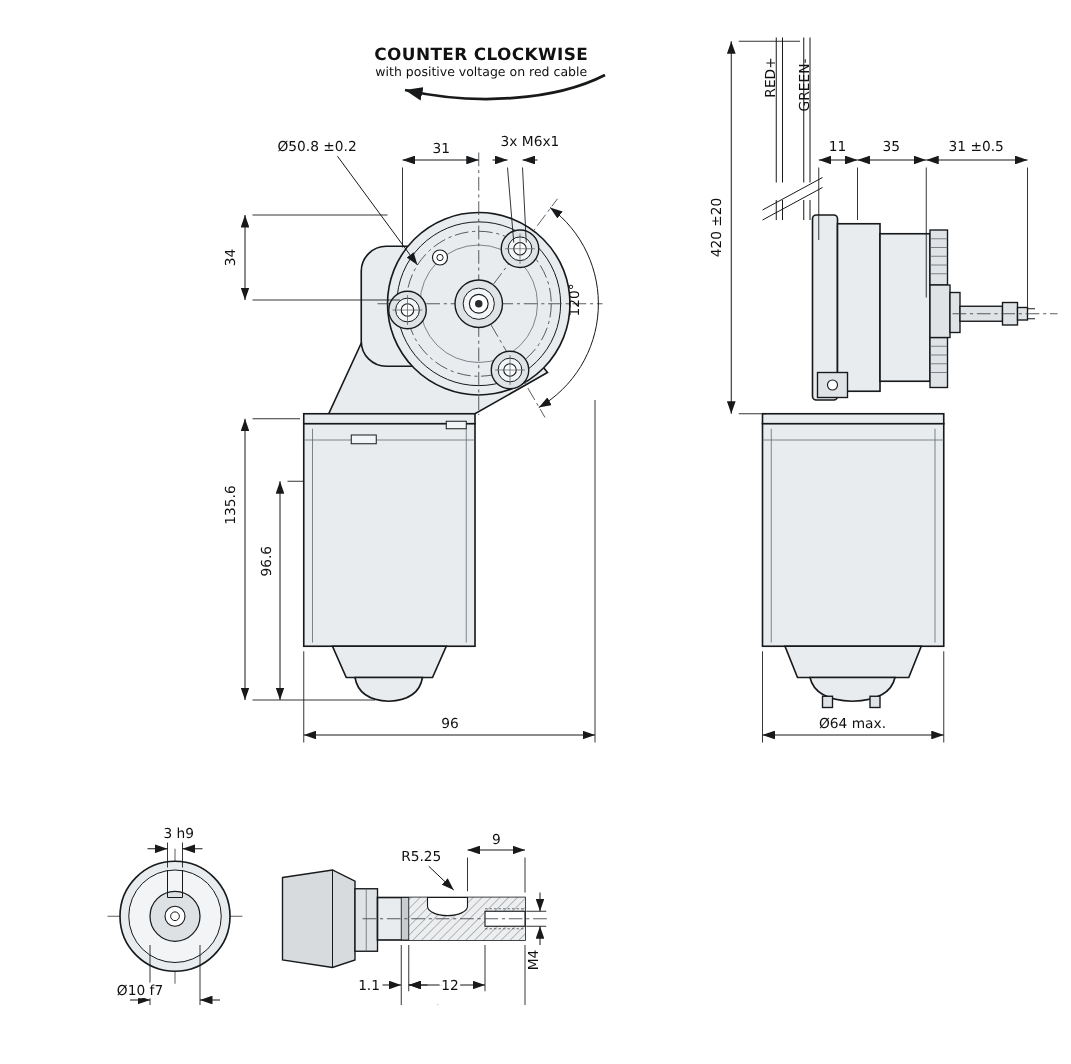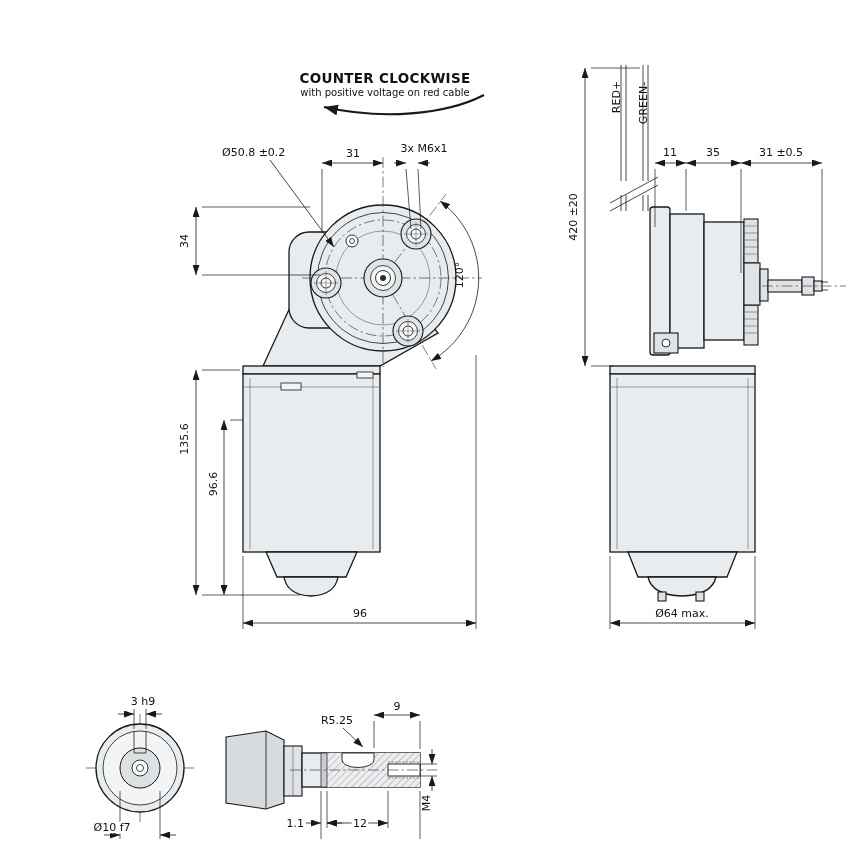--- a/index.html
+++ b/index.html
@@ -1,17 +1,17 @@
 <!DOCTYPE html>
 <html><head>
 <meta charset="utf-8">
 <style>
   html,body{margin:0;padding:0;background:#ffffff;}
   .canvas{width:857px;height:804px;background:#fff;position:relative;overflow:hidden;
-          font-family:"DejaVu Sans", "Liberation Sans", sans-serif;margin-top:35px;}
+          font-family:"DejaVu Sans", "Liberation Sans", sans-serif;}
   svg{display:block;}
   .outline{fill:#e9ecee;stroke:#17191b;stroke-width:1.3;}
   .outline2{fill:#dfe3e6;stroke:#17191b;stroke-width:1.1;}
   .soft{fill:#f2f4f5;stroke:#17191b;stroke-width:.8;}
   .white{fill:#ffffff;stroke:#17191b;stroke-width:.9;}
   .darkfill{fill:#d7dbde;stroke:#17191b;stroke-width:1.1;}
   .thin{stroke:#17191b;stroke-width:.8;fill:none;}
   .xthin{stroke:#5a6065;stroke-width:.6;fill:none;}
   .dim{stroke:#17191b;stroke-width:.8;fill:none;}
   .ext{stroke:#17191b;stroke-width:.7;fill:none;}

